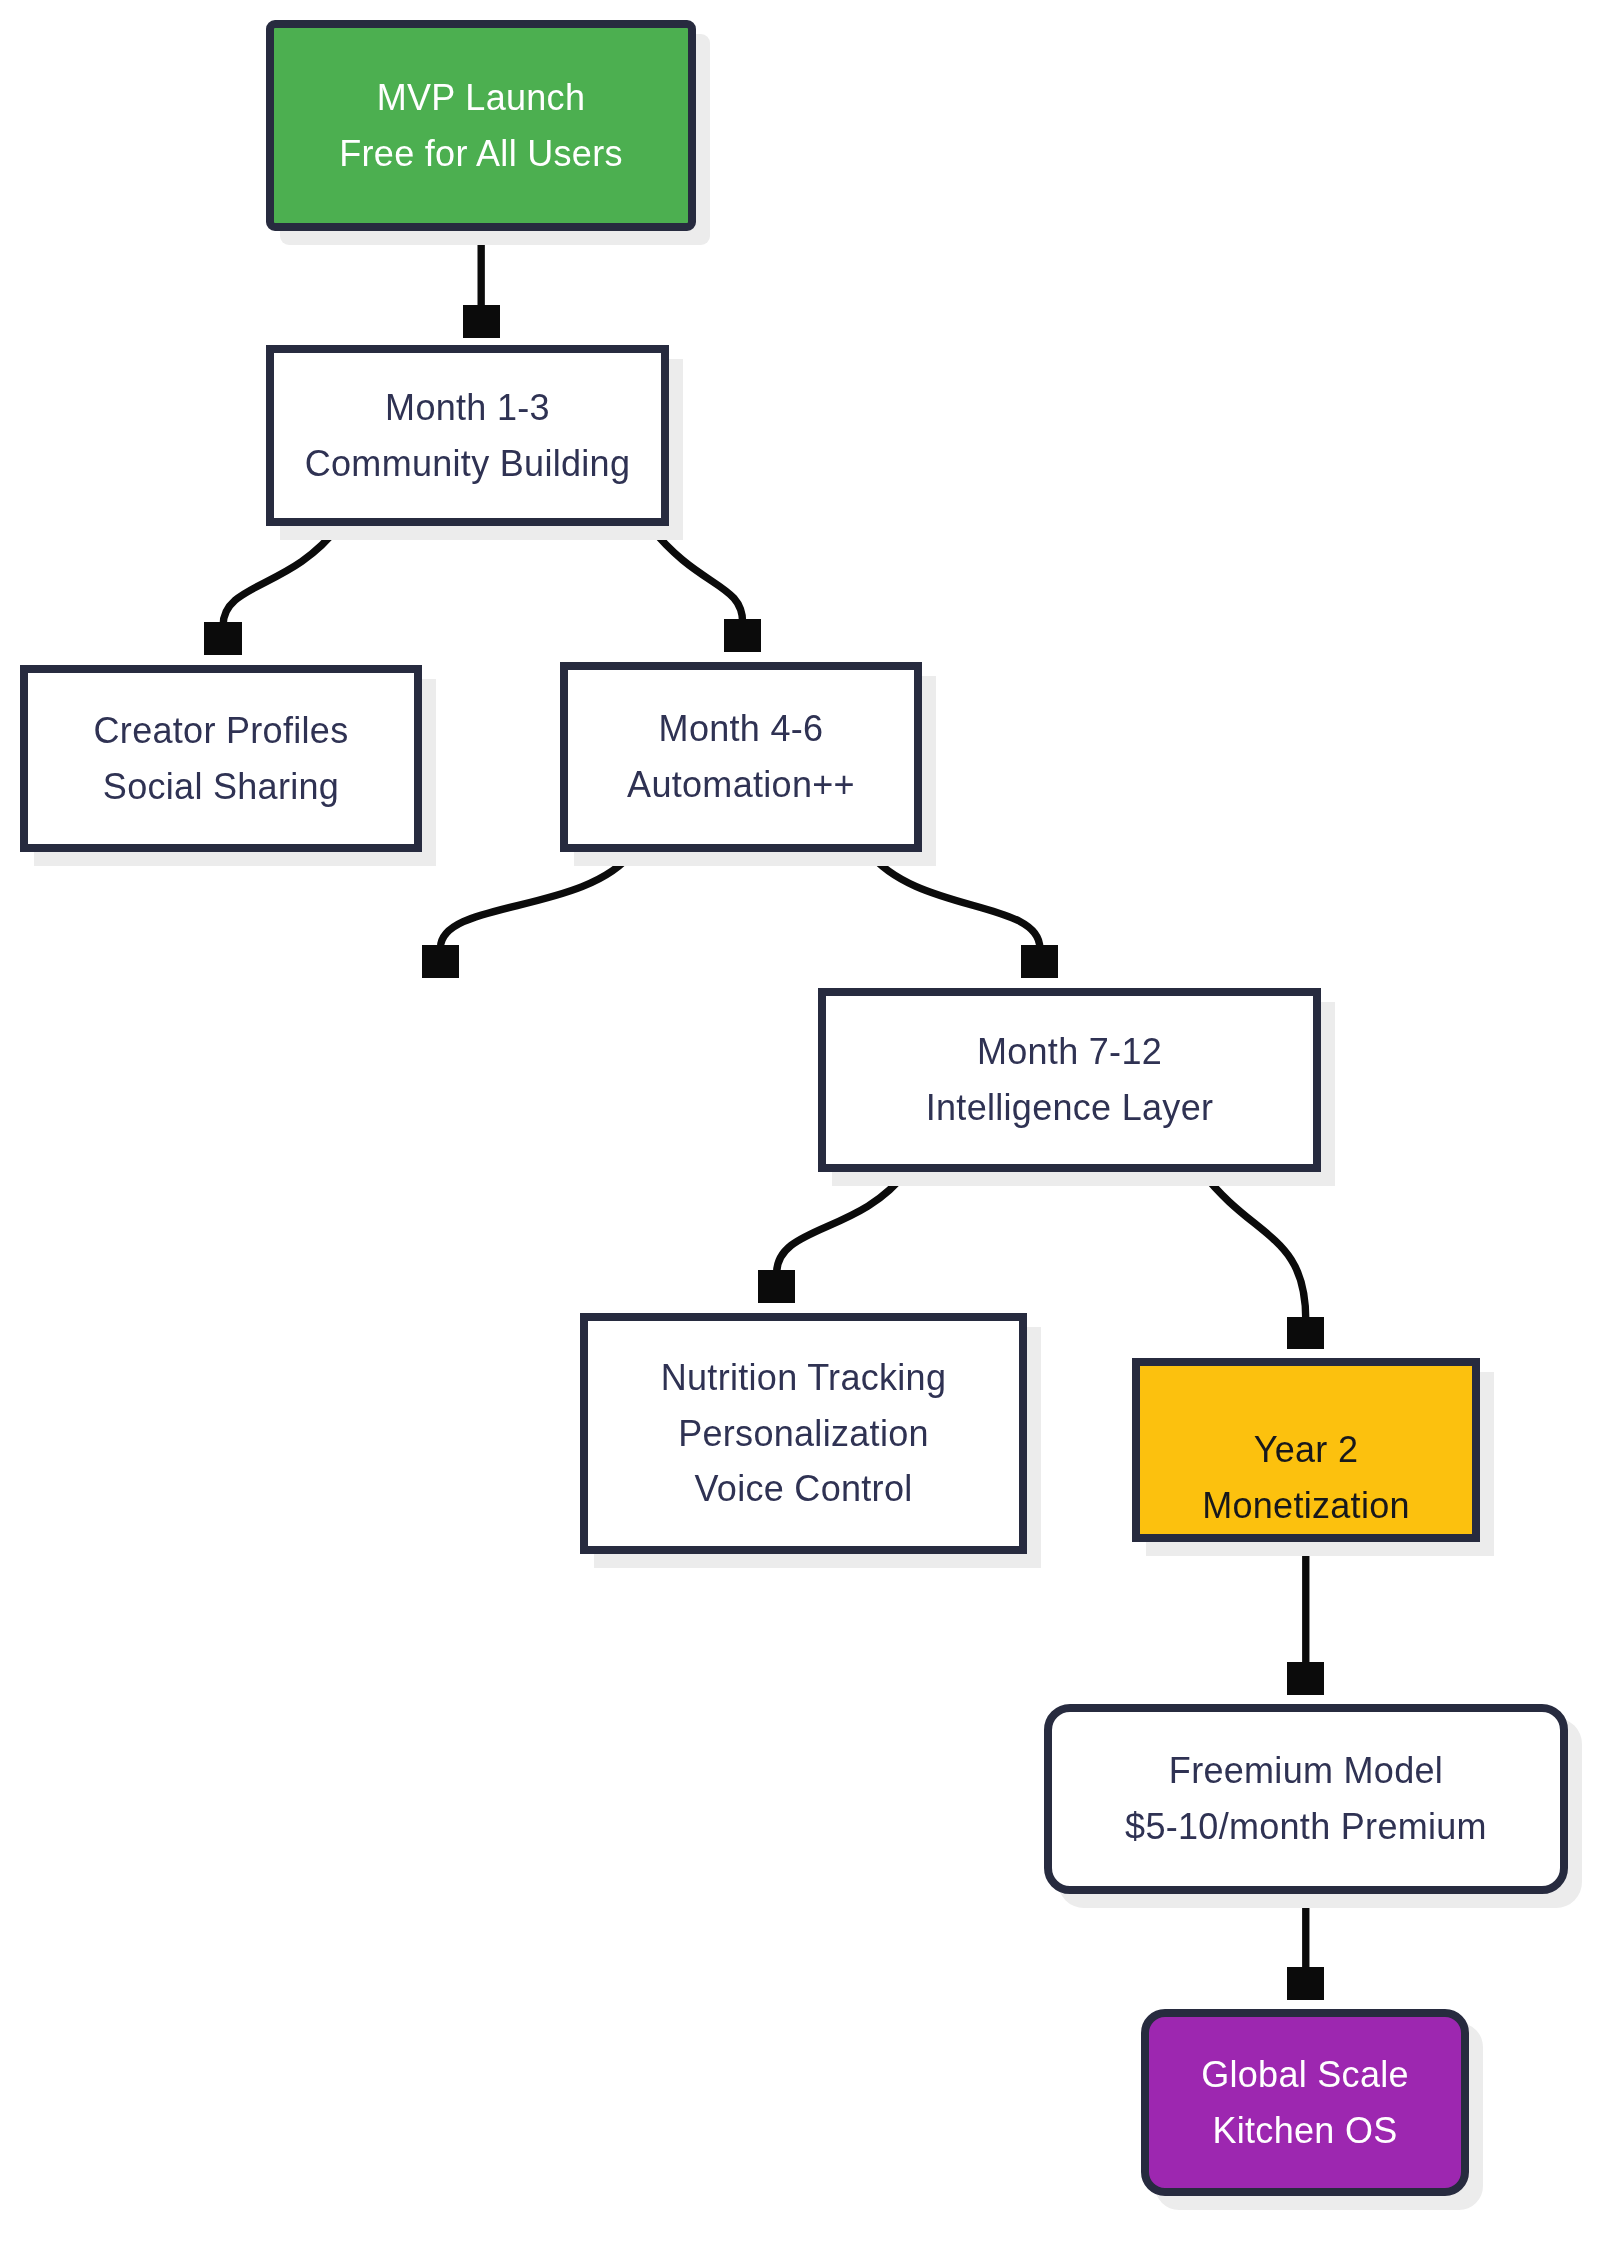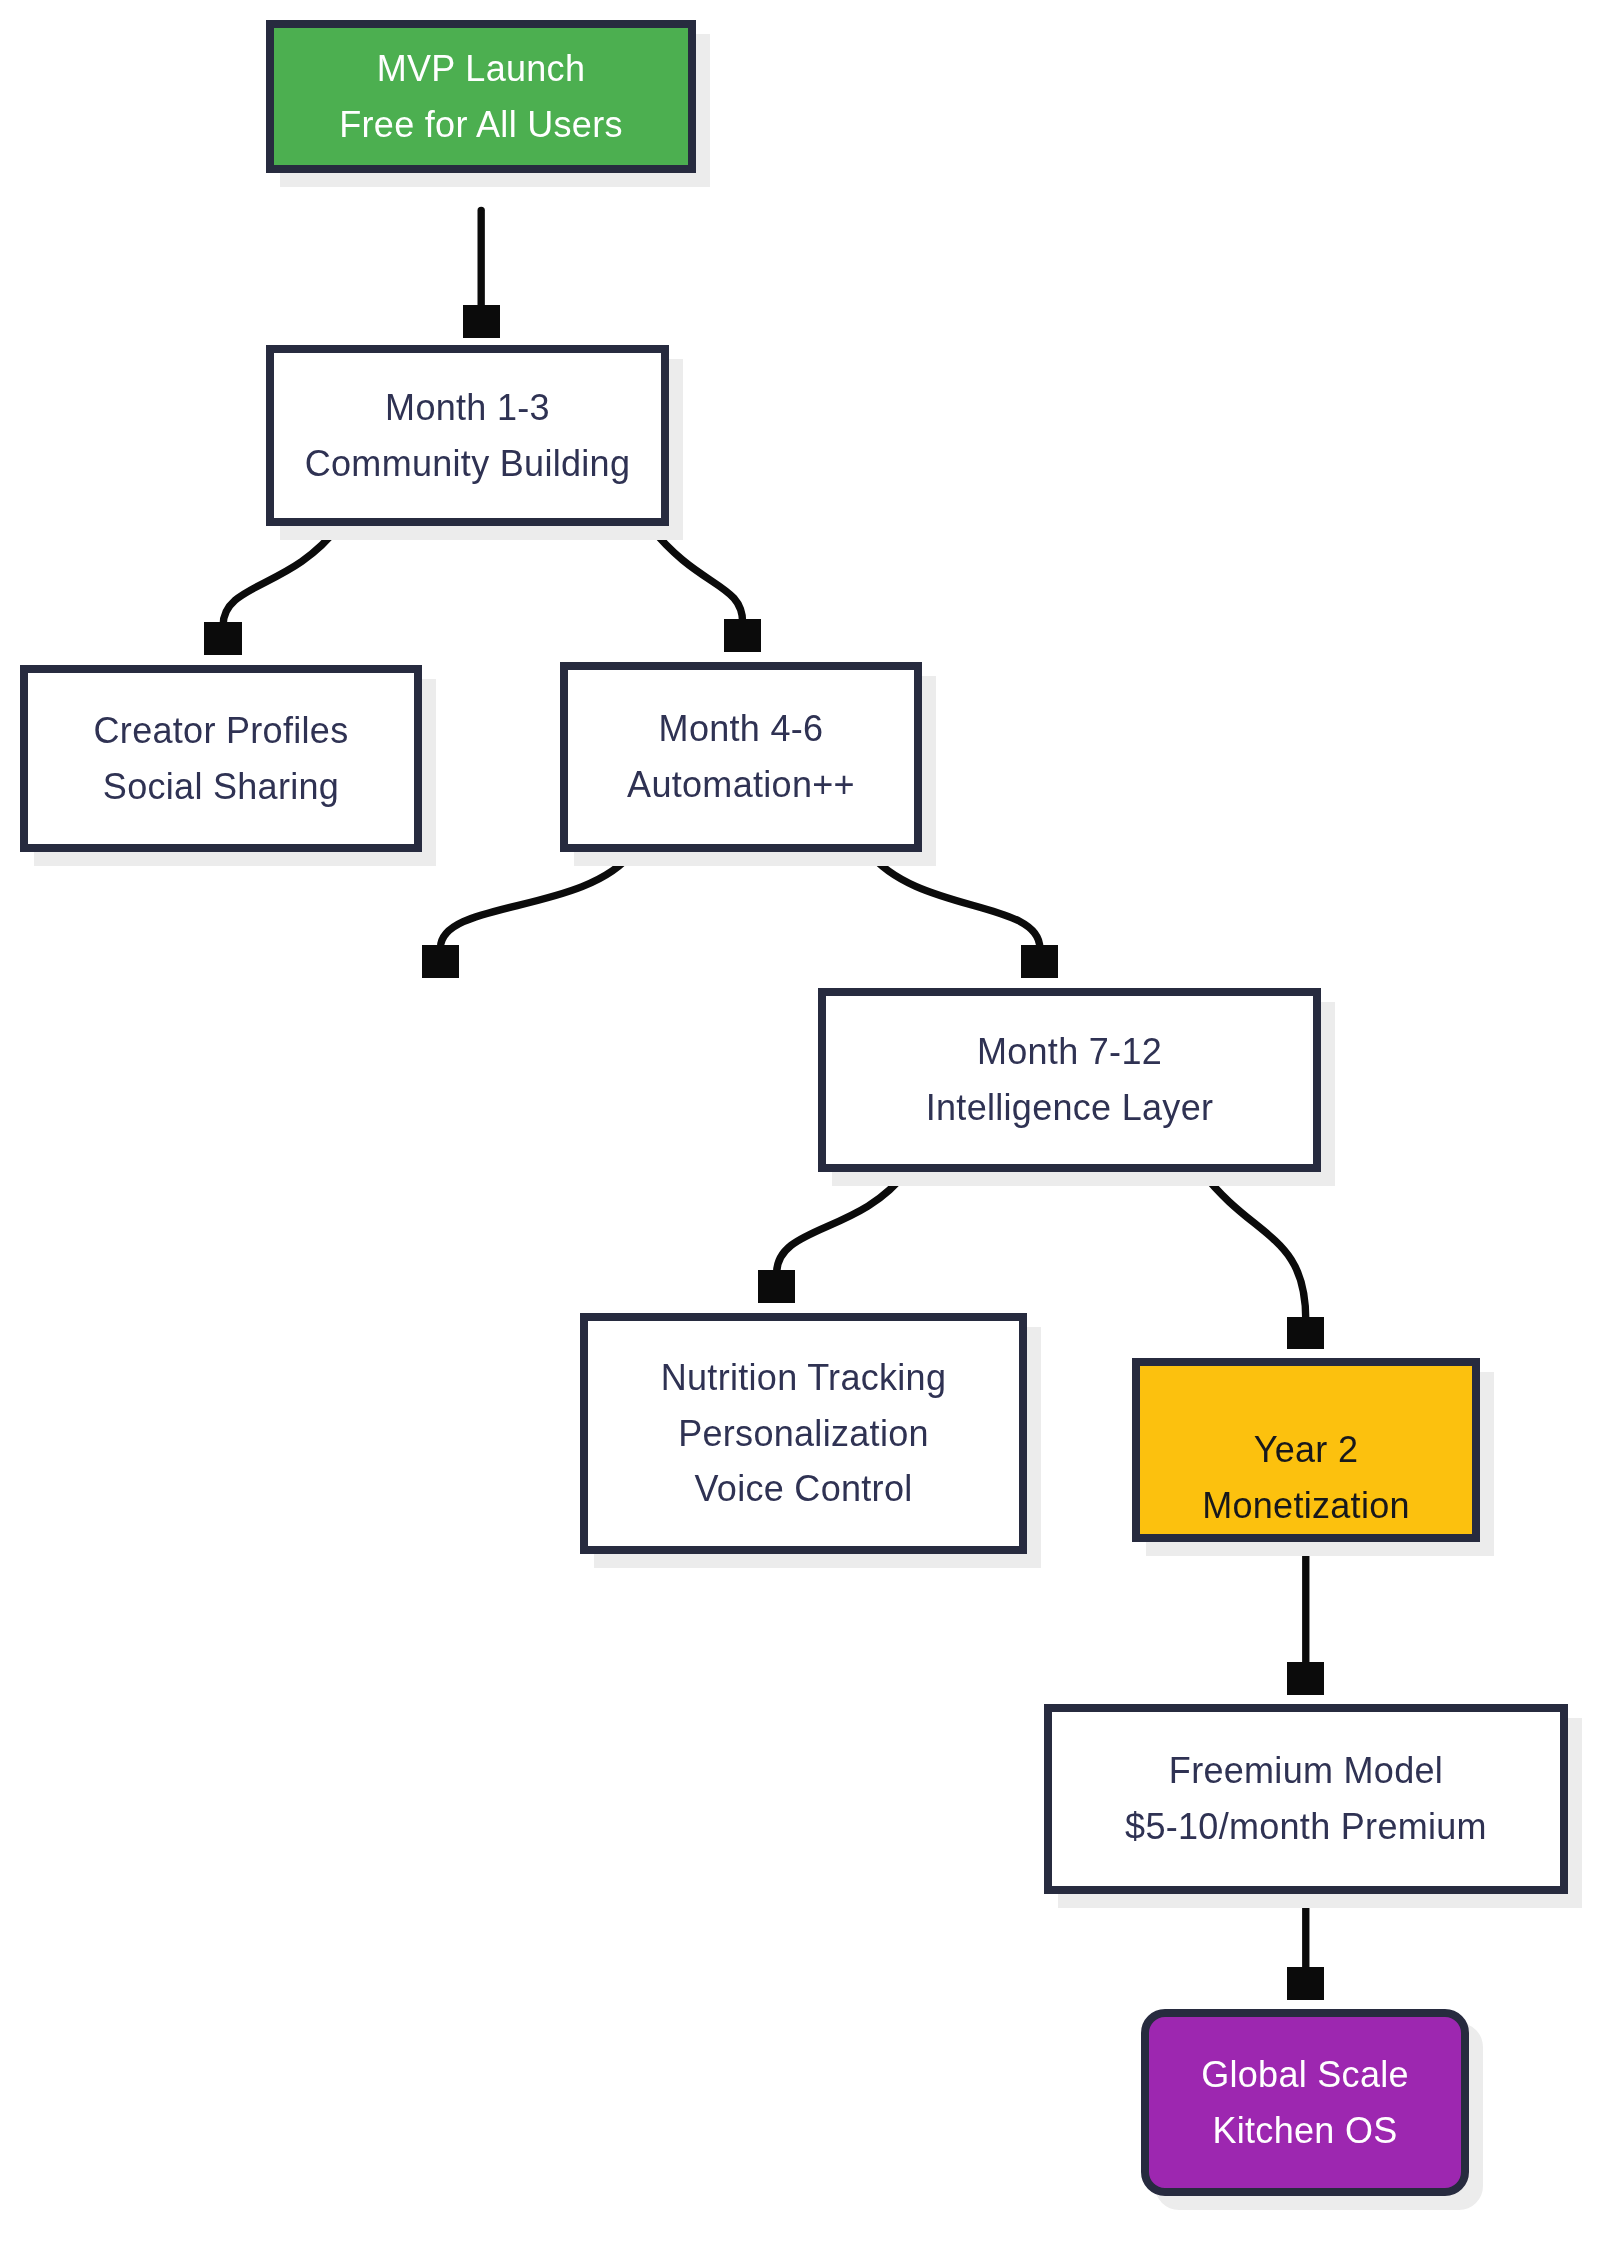--- a/index.html
+++ b/index.html
@@ -49,29 +49,29 @@
     text-align:center;
     font-size:36px;
     font-weight:400;
     line-height:1.55;
     letter-spacing:0.3px;
   }
   .node.green{background:var(--green);color:#ffffff;}
   .node.amber{background:var(--amber);color:#17181c;justify-content:flex-end;}
   .node.purple{background:var(--purple);color:#ffffff;}
 
-  .n-mvp      {left:266px;  top:20px;   width:430px; height:153px;}
+  .n-mvp      {left:266px;  top:20px;   width:430px; height:211px;border-radius:9px;}
   .n-m13      {left:243px;  top:345px;  width:403px; height:181px;margin-left:23px;}
   .n-creator  {left:20px;   top:665px; width:402px; height:187px;}
   .n-m46      {left:560px;  top:662px; width:362px; height:190px;}
   .n-delivery {left:195px;  top:988px; width:487px; height:184px;}
   .n-m712     {left:818px; top:988px; width:503px; height:184px;}
   .n-nutrition{left:580px;  top:1313px; width:447px; height:241px;}
   .n-year2    {left:1132px; top:1358px; width:348px; height:184px;}
-  .n-freemium {left:1044px; top:1704px; width:524px; height:190px;}
+  .n-freemium {left:1044px; top:1704px; width:524px; height:190px;border-radius:26px;}
   .n-global   {left:1141px; top:2009px; width:328px; height:187px;border-radius:24px;}
 </style>
 </head>
 <body>
 
 <div class="canvas">
 
   <svg class="edges" viewBox="0 0 2862 3995" xmlns="http://www.w3.org/2000/svg">
     <defs>
       <marker id="arrowhead" viewBox="0 0 10 10" refX="1" refY="5" markerWidth="58" markerHeight="66" orient="auto" markerUnits="userSpaceOnUse">

